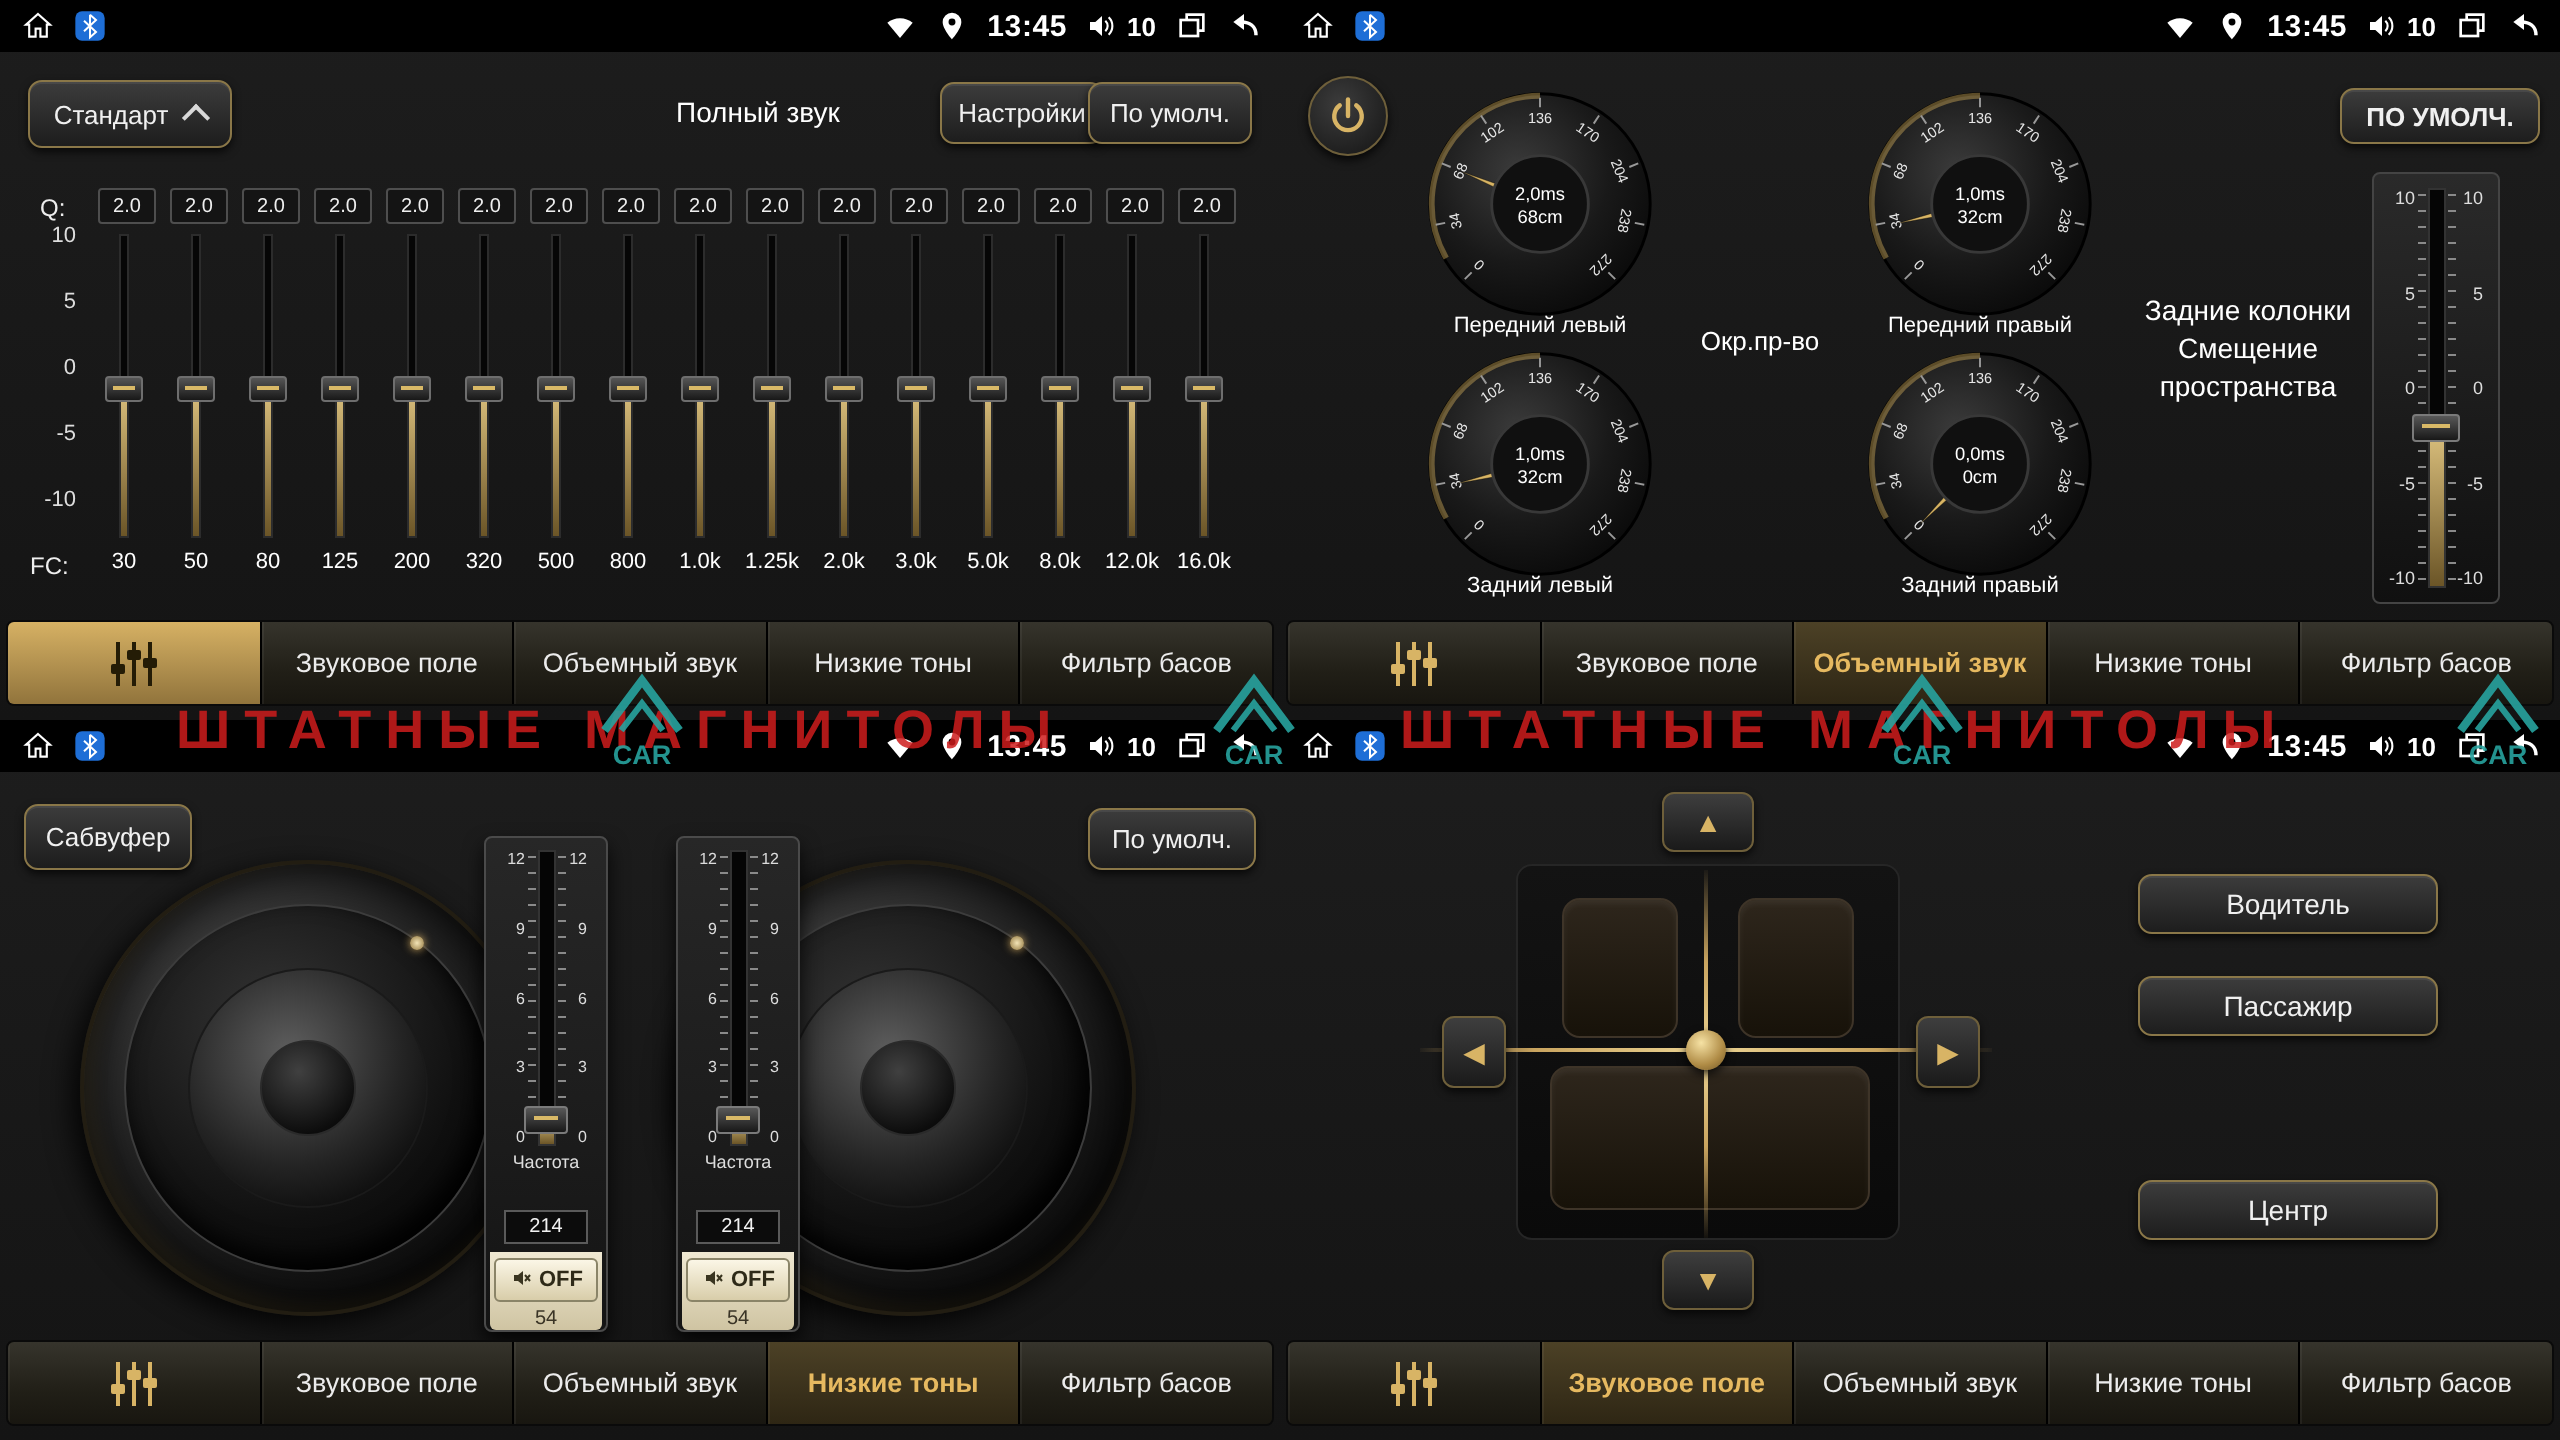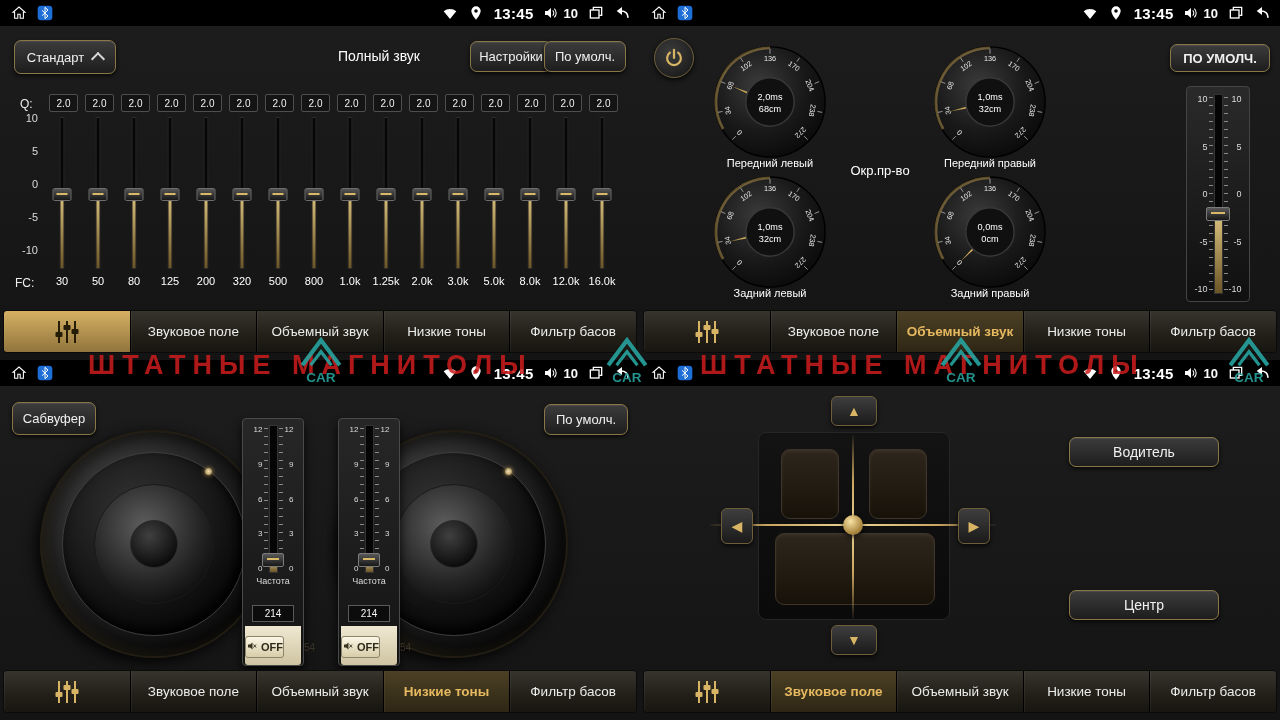--- a/index.html
+++ b/index.html
@@ -103,22 +103,22 @@
   .sub-panel{position:absolute;top:58px;width:62px;height:248px;display:flex;flex-direction:column;
              align-items:center;padding:6px 2px 0;box-sizing:border-box;z-index:3;border-radius:4px;
              background:linear-gradient(#272727,#141414);border:1px solid #4a4a4a;
              box-shadow:0 5px 10px rgba(0,0,0,.8);}
   .sub-slider{height:148px;width:100%;}
   .sub-slider .vcol-labels{font-size:8px;min-width:10px;}
   .sub-slider .vhandle{width:20px;}
   .sub-freq-label{color:#ddd;font-size:9px;margin-top:3px;}
   .sub-freq-value{width:40px;height:15px;background:#0c0c0c;border:1px solid #5a5a5a;color:#f2f2f2;
                   font-size:10px;display:flex;align-items:center;justify-content:center;margin-top:19px;}
-  .sub-bottom{margin-top:4px;width:100%;flex:1;border-radius:0 0 3px 3px;display:flex;flex-direction:row;
-              align-items:center;padding-top:3px;gap:20px;background:linear-gradient(#efe8d2,#cfc4a2);}
+  .sub-bottom{margin-top:4px;width:100%;flex:1;border-radius:0 0 3px 3px;display:flex;flex-direction:column;
+              align-items:center;padding-top:3px;gap:3px;background:linear-gradient(#efe8d2,#cfc4a2);}
   .off-btn{width:50px;height:20px;display:flex;align-items:center;justify-content:center;gap:3px;
            background:linear-gradient(#fbf6e6,#d8cda9);border:1px solid #8a8468;border-radius:3px;
            color:#2e2a18;font-size:11px;font-weight:bold;cursor:pointer;}
   .sub-gain{color:#3a3426;font-size:10px;}
 
   
   #car-box{position:absolute;left:118px;top:72px;width:190px;height:186px;border-radius:8px;
            background:linear-gradient(#131313,#0a0a0a);border:1px solid #262626;z-index:1;}
   .seat{position:absolute;background:linear-gradient(#2e261c,#171209);border:1px solid #3e3428;
         border-radius:9px;box-shadow:inset 0 2px 3px rgba(255,255,255,.06);}
@@ -412,20 +412,24 @@
         </span>
       </div>
     <div id="power-btn">
         <svg viewBox="0 0 24 24">
           <path d="M12 3v9" stroke="#d8b465" stroke-width="2.4" stroke-linecap="round"></path>
           <path d="M7.5 6.2a7.5 7.5 0 1 0 9 0" fill="none" stroke="#d8b465" stroke-width="2.4" stroke-linecap="round"></path>
         </svg>
       </div>
     <div id="tr-default-btn" class="btn">ПО УМОЛЧ.</div>
     <div id="center-label">Окр.пр-во</div>
+    <div id="rear-label">
+      <div>Задние колонки</div>
+      <div>Смещение пространства</div>
+    </div>
     <div id="sur-slider" class="vslider">
         <div class="vcol-labels">
           <span>10</span>
           <span>5</span>
           <span>0</span>
           <span>-5</span>
           <span>-10</span>
         </div>
         <div class="ticks"></div>
         <div class="vtrack">
@@ -789,20 +793,21 @@
         <div class="tab active-text">Звуковое поле</div>
         <div class="tab">Объемный звук</div>
         <div class="tab">Низкие тоны</div>
         <div class="tab">Фильтр басов</div>
       </div>
   <div class="arrow-btn arrow-v" style="left: 191px; top: 36px;">▲</div>
       <div class="arrow-btn arrow-v" style="left: 191px; top: 265px;">▼</div>
       <div class="arrow-btn arrow-h" style="left: 81px; top: 148px;">◀</div>
       <div class="arrow-btn arrow-h" style="left: 318px; top: 148px;">▶</div>
       <div class="btn pos-btn" style="top: 77px;">Водитель</div>
+      <div class="btn pos-btn" style="top: 128px;">Пассажир</div>
       <div class="btn pos-btn" style="top: 230px;">Центр</div>
     </div>
 
   <div id="watermark">
       <div class="wm-text" style="left: 88px; top: 350px;">ШТАТНЫЕ МАГНИТОЛЫ</div>
       <div class="wm-text" style="left: 700px; top: 350px;">ШТАТНЫЕ МАГНИТОЛЫ</div>
       <div class="wm-logo" style="left: 298px; top: 334px;"><svg viewBox="0 0 44 50" width="46" height="52">
           <path d="M4 30L22 6l18 24" fill="none" stroke="#27a39f" stroke-width="4"></path>
           <path d="M12 30l10-13 10 13" fill="none" stroke="#27a39f" stroke-width="3"></path>
           <text x="22" y="46" font-size="13" font-weight="bold" fill="#27a39f" text-anchor="middle">CAR</text>

